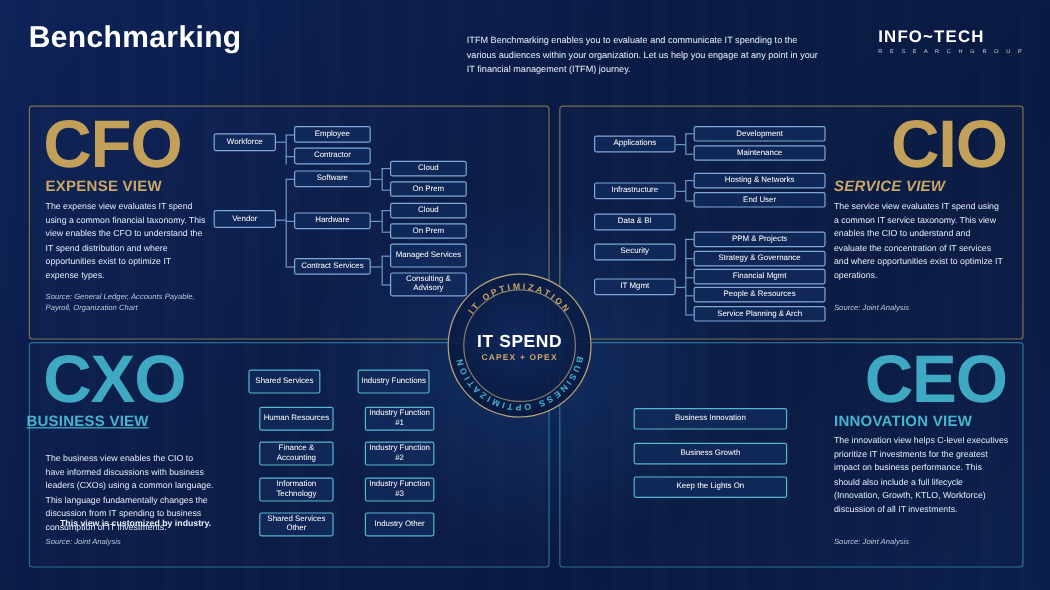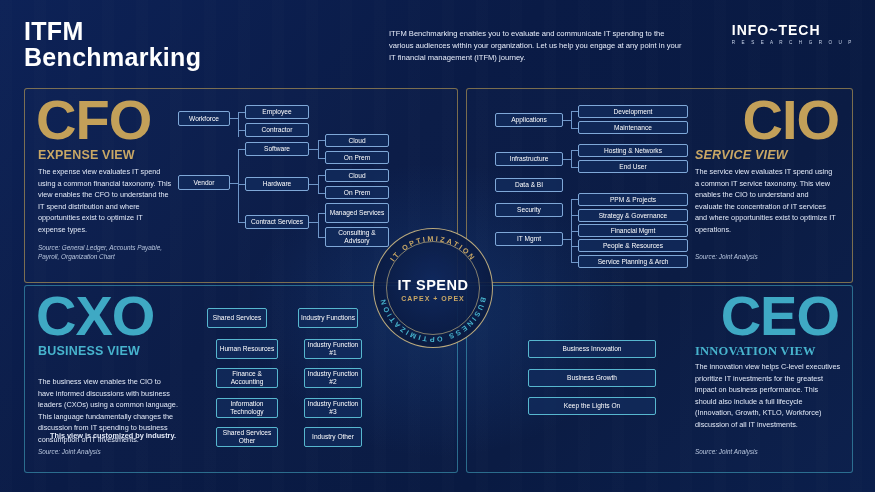--- a/index.html
+++ b/index.html
@@ -136,21 +136,20 @@
 </style>
 </head>
 <body>
 
 <div id="root">
   <div class="bars"></div>
   <div class="glow a"></div>
 
   <div class="header">
     <div class="title">
-      <div>ITFM</div>
       <div>Benchmarking</div>
     </div>
     <div class="header-desc">ITFM Benchmarking enables you to evaluate and communicate IT spending to the various audiences within your organization. Let us help you engage at any point in your IT financial management (ITFM) journey.</div>
     <div class="brand">
       <div class="brand-main">INFO~TECH</div>
       <div class="brand-sub">R E S E A R C H   G R O U P</div>
     </div>
   </div>
 
   <div class="quad tl"></div>
@@ -236,41 +235,41 @@
   <div class="ln h" style="left:563px; top:239px; width:8px;"></div>
   <div class="ln v" style="left:571px; top:199px; height:63px;"></div>
   <div class="ln h" style="left:571px; top:199px; width:7px;"></div>
   <div class="ln h" style="left:571px; top:215px; width:7px;"></div>
   <div class="ln h" style="left:571px; top:231px; width:7px;"></div>
   <div class="ln h" style="left:571px; top:246px; width:7px;"></div>
   <div class="ln h" style="left:571px; top:262px; width:7px;"></div>
 
   <div class="quad bl"></div>
   <div class="bigword teal" style="left:36px; top:288px;">CXO</div>
-  <div class="viewhead teal" style="left:38px; top:344px;">BUSINESS VIEW</div>
+  <div class="viewhead teal" style="left:22px; top:344px;text-decoration:underline;">BUSINESS VIEW</div>
   <div class="viewtext" style="left:38px; top:376px; width:140px;">The business view enables the CIO to have informed discussions with business leaders (CXOs) using a common language. This language fundamentally changes the discussion from IT spending to business consumption of IT investments.</div>
   <div class="viewtext em" style="left:38px; top:430px; width:150px; font-weight:bold;text-align:center;">This view is customized by industry.</div>
   <div class="source" style="left:38px; top:447px;">Source: Joint Analysis</div>
 
   <div class="box teal" style="left:207px; top:308px; width:60px; height:20px;">Shared Services</div>
   <div class="box teal" style="left:298px; top:308px; width:60px; height:20px;">Industry Functions</div>
 
   <div class="box teal" style="left:216px; top:339px; width:62px; height:20px;">Human Resources</div>
   <div class="box teal" style="left:216px; top:368px; width:62px; height:20px;">Finance &amp; Accounting</div>
   <div class="box teal" style="left:216px; top:398px; width:62px; height:20px;">Information Technology</div>
   <div class="box teal" style="left:216px; top:427px; width:62px; height:20px;">Shared Services Other</div>
 
   <div class="box teal" style="left:304px; top:339px; width:58px; height:20px;">Industry Function #1</div>
   <div class="box teal" style="left:304px; top:368px; width:58px; height:20px;">Industry Function #2</div>
   <div class="box teal" style="left:304px; top:398px; width:58px; height:20px;">Industry Function #3</div>
   <div class="box teal" style="left:304px; top:427px; width:58px; height:20px;">Industry Other</div>
 
   <div class="quad br"></div>
   <div class="bigword teal" style="right:36px; top:288px;">CEO</div>
-  <div class="viewhead teal" style="left:695px; top:344px;font-family:Liberation Serif, serif;">INNOVATION VIEW</div>
+  <div class="viewhead teal" style="left:695px; top:344px;">INNOVATION VIEW</div>
   <div class="viewtext" style="left:695px; top:361px; width:146px;">The innovation view helps C-level executives prioritize IT investments for the greatest impact on business performance. This should also include a full lifecycle (Innovation, Growth, KTLO, Workforce) discussion of all IT investments.</div>
   <div class="source" style="left:695px; top:447px;">Source: Joint Analysis</div>
 
   <div class="box teal" style="left:528px; top:340px; width:128px; height:18px;">Business Innovation</div>
   <div class="box teal" style="left:528px; top:369px; width:128px; height:18px;">Business Growth</div>
   <div class="box teal" style="left:528px; top:397px; width:128px; height:18px;">Keep the Lights On</div>
 
   <div class="center">
     <div class="ring"></div>
     <div class="ring inner"></div>

